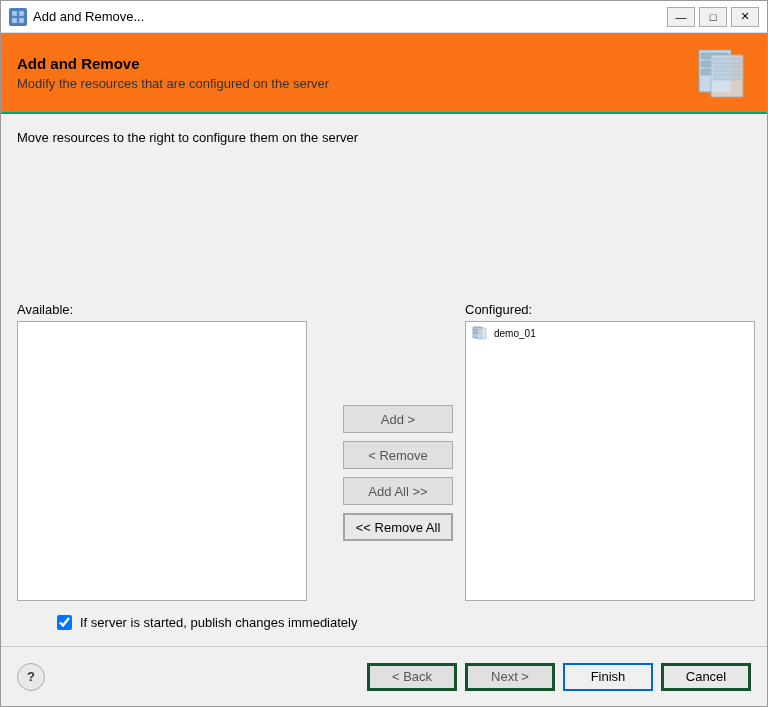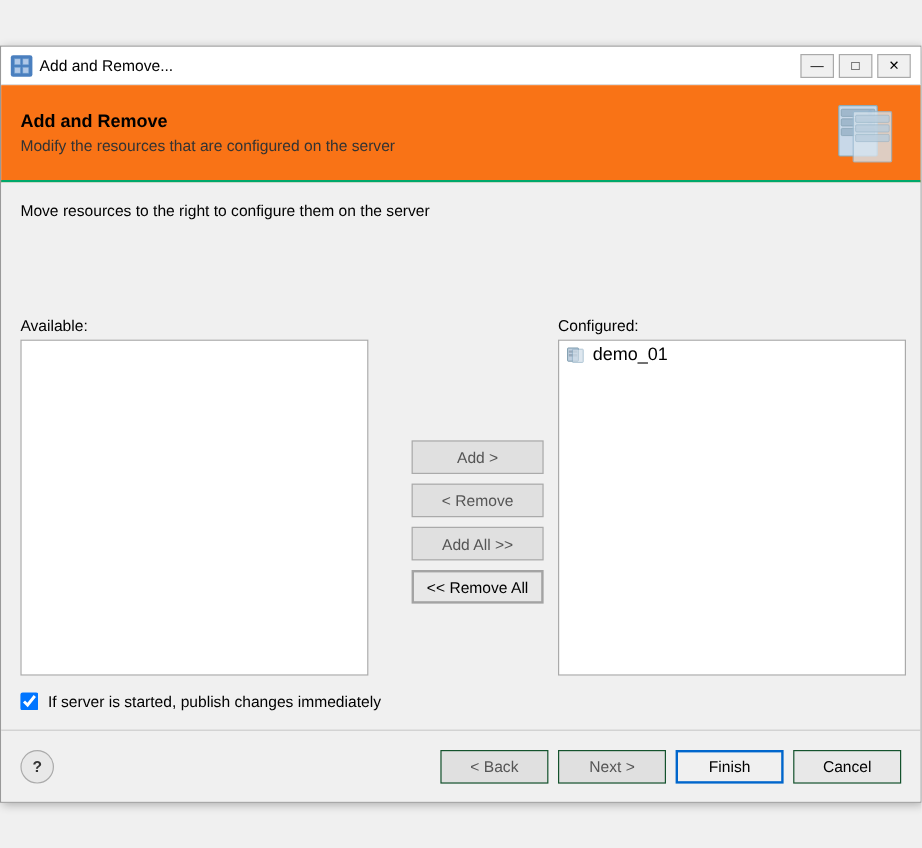--- a/index.html
+++ b/index.html
@@ -8,21 +8,21 @@
       font-size: 13px;
       background: #f0f0f0;
       display: flex;
       justify-content: center;
       align-items: center;
       width: 768px;
       height: 707px;
     }
     .window {
       width: 768px;
-      height: 631px;
+      height: 707px;
       background: #f0f0f0;
       border: 1px solid #999;
       display: flex;
       flex-direction: column;
       box-shadow: 2px 2px 8px rgba(0,0,0,0.3);
     }
     .title-bar {
       background: #ffffff;
       padding: 6px 8px;
       display: flex;
@@ -122,21 +122,21 @@
       height: 280px;
       border: 1px solid #aaa;
       background: #ffffff;
       overflow-y: auto;
     }
     .list-item {
       display: flex;
       align-items: center;
       padding: 3px 6px;
       cursor: pointer;
-      font-size: 15px;
+      font-size: 10px;
     }
     .list-item-icon {
       width: 16px;
       height: 16px;
       margin-right: 6px;
       flex-shrink: 0;
     }
     .middle-buttons {
       display: flex;
       flex-direction: column;
@@ -161,20 +161,21 @@
       background: #e8e8e8;
       color: #000;
       border: 2px solid #a3a3a3;
     }
 
     .checkbox-row {
       display: flex;
       align-items: center;
       margin-top: 14px;
       gap: 8px;
+      margin-left: 40px;
     }
     .checkbox-row input[type="checkbox"] {
       width: 15px;
       height: 15px;
       cursor: pointer;
     }
     .checkbox-label {
       font-size: 13px;
       color: #000;
     }
@@ -202,21 +203,21 @@
       font-weight: bold;
     }
     .footer-buttons {
       display: flex;
       gap: 8px;
       margin-left: auto;
     }
     .footer-btn {
       width: 90px;
       height: 28px;
-      border: 1px solid #14532d;
+      border: 3px solid #14532d;
       background: #e0e0e0;
       font-size: 13px;
       cursor: pointer;
       color: #555;
     }
     .footer-btn.active {
       color: #000;
       background: #e8e8e8;
     }
     .footer-btn.finish {

